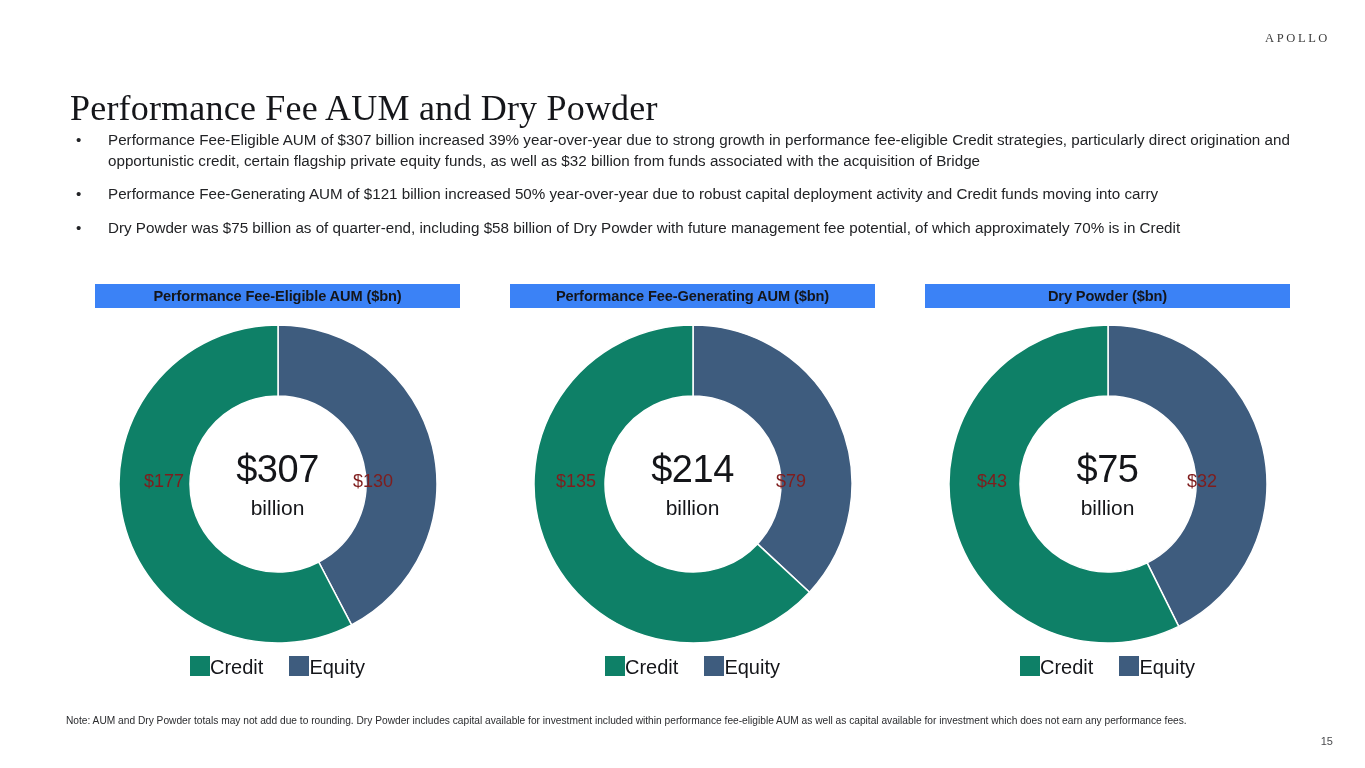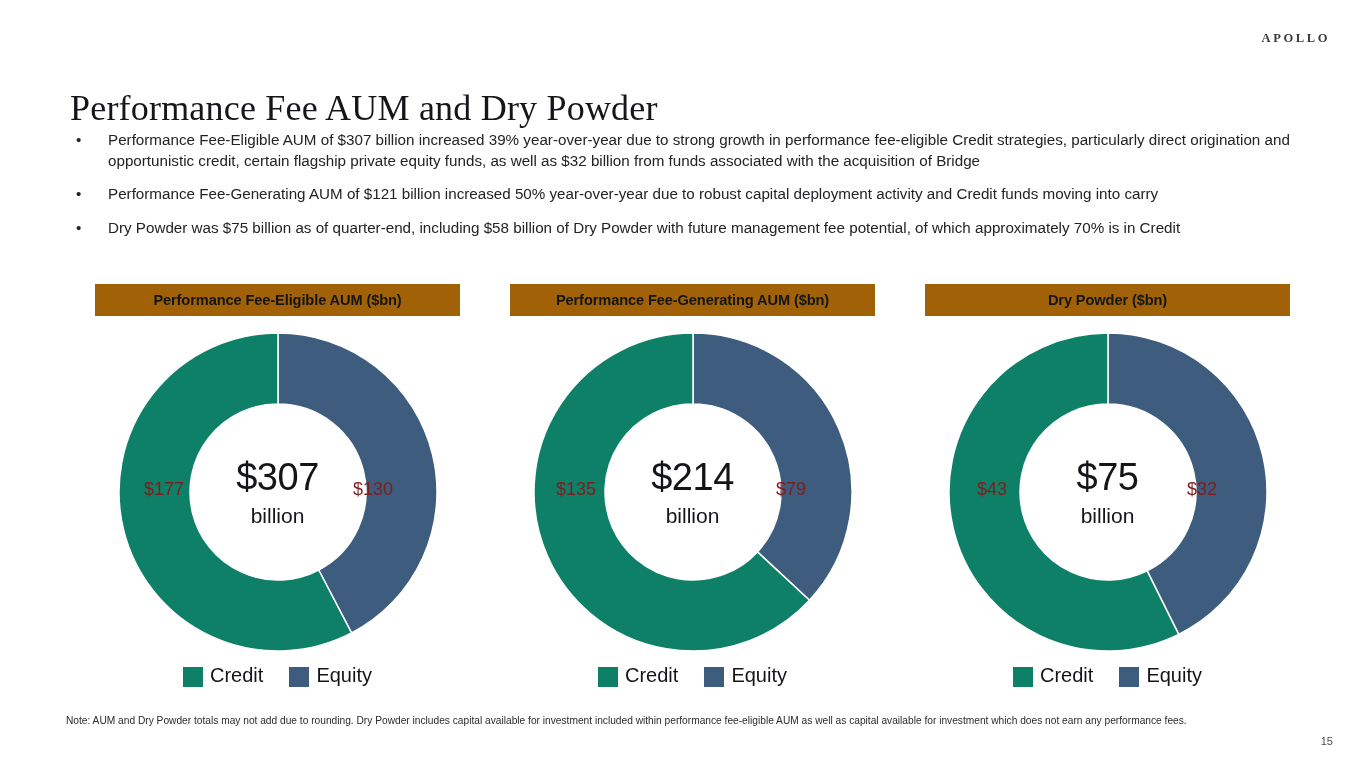--- a/index.html
+++ b/index.html
@@ -11,21 +11,21 @@
     overflow:hidden;
     position:relative;
   }
   .slide{position:relative;width:1365px;height:768px;}
 
   
   .brand{
     position:absolute;top:31px;right:35px;
     font-family:"Liberation Serif", serif;
     font-size:12.5px;letter-spacing:2.6px;
-    color:#3b3b3b;font-weight:700;
+    color:#3b3b3b;font-weight:400;
   }
 
   
   .title{
     position:absolute;left:70px;top:53px;
     font-family:"Liberation Serif", serif;
     font-size:36px;font-weight:400;color:#15161a;
     letter-spacing:0.2px;white-space:nowrap;margin-top:34px;
   }
 
@@ -45,21 +45,21 @@
   
   .charts{position:absolute;left:0;top:284px;width:1365px;height:410px;}
   .chart-col{
     position:absolute;top:0;width:365px;
   }
   .chart-col.c1{left:95px;}
   .chart-col.c2{left:510px;}
   .chart-col.c3{left:925px;}
 
   .chart-header{
-    height:32px;background:#a16207;
+    height:24px;background:#3b82f6;
     display:flex;align-items:center;justify-content:center;
     font-size:14.6px;font-weight:bold;color:#141519;
     letter-spacing:-0.1px;
   }
 
   .donut-wrap{
     position:relative;width:365px;height:318px;margin-top:17px;
   }
   .donut-svg{position:absolute;left:50%;top:0;transform:translateX(-50%);}
   .center-label{
@@ -74,21 +74,21 @@
   .seg-label{
     position:absolute;color:#7f1d1d;font-size:18px;
     white-space:nowrap;
   }
 
   
   .legend{
     display:flex;justify-content:center;align-items:center;
     gap:26px;margin-top:13px;
   }
-  .legend-item{display:flex;align-items:flex-end;gap:7px;}
+  .legend-item{display:flex;align-items:flex-start;}
   .swatch{width:20px;height:20px;display:inline-block;}
   .legend-text{font-size:20px;color:#141519;}
 
   
   .footnote{
     position:absolute;left:66px;top:714px;
     font-size:10.2px;color:#2a2b2e;line-height:14px;
     width:1260px;
   }
   .pagenum{

